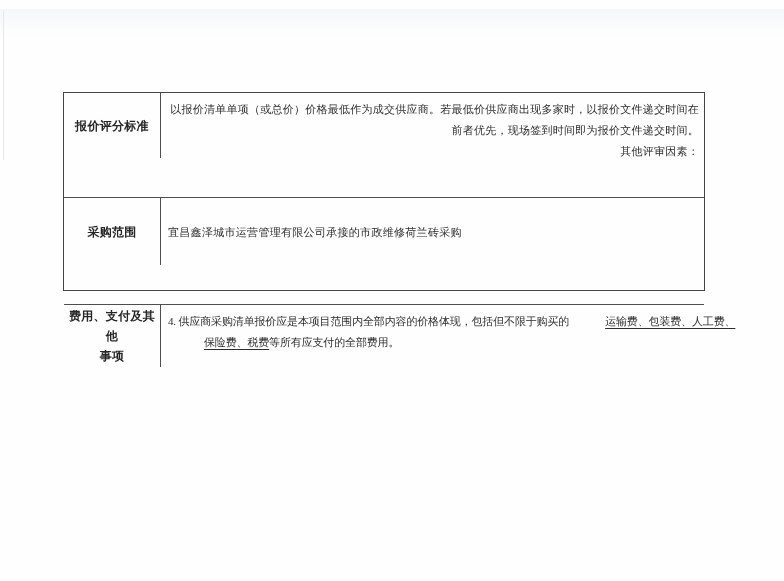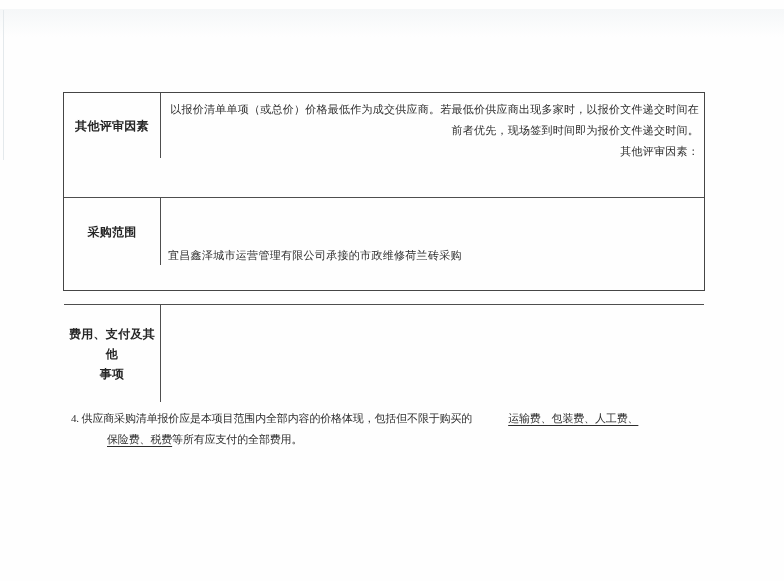--- a/index.html
+++ b/index.html
@@ -43,21 +43,21 @@
     box-sizing: border-box;
     color: #2d2d2d;
   }
   .trow {
     display: flex;
     box-sizing: border-box;
   }
   .trow + .trow { border-top: 1px solid #4e4e4e; margin-top: 39px; }
   .row-1 { height: 65px; }
   .row-2 { height: 68px; }
-  .row-3 { height: 63px; flex-direction: column; }
+  .row-3 { height: 63px; }
   .label-cell {
     width: 97px;
     flex: 0 0 97px;
     border-right: 1px solid #4e4e4e;
     box-sizing: border-box;
     display: flex;
     align-items: center;
     justify-content: center;
     text-align: center;
     font-weight: 700;
@@ -68,21 +68,21 @@
     color: #262626;
   }
   .content-cell {
     flex: 1 1 auto;
     box-sizing: border-box;
     padding: 0 5px 0 7px;
     font-size: 11px;
     color: #2d2d2d;
   }
   .content-top    { padding-top: 6px; text-align: right; }
-  .content-center { display: flex; flex-direction: column; justify-content: flex-end; }
+  .content-center { display: flex; flex-direction: column; justify-content: center; }
   .row-1 .content-cell { letter-spacing: .25px; line-height: 21px; }
   .row-2 .content-cell { letter-spacing: .3px;  line-height: 20px; }
   .row-3 .content-cell { letter-spacing: -.15px; line-height: 20.5px; padding-top: 6px; }
   .tline { white-space: nowrap; }
   .u {
     text-decoration: underline;
     text-underline-offset: 2.5px;
     text-decoration-thickness: 1px;
     padding-left: 36px;
   }
@@ -91,21 +91,21 @@
 <body>
 
 <div class="page">
 
   <div class="scan-top-band"></div>
   <div class="scan-left-edge"></div>
 
   <div class="doc-table">
 
     <div class="trow row-1">
-      <div class="label-cell">其他评审因素</div>
+      <div class="label-cell">报价评分标准</div>
       <div class="content-cell content-top">
           <div class="tline"><span>以报价清单单项（或总价）价格最低作为成交供应商。若最低价供应商出现多家时，以报价文件递交时间在</span></div>
           <div class="tline"><span>前者优先，现场签到时间即为报价文件递交时间。</span></div>
           <div class="tline"><span>其他评审因素：</span></div>
         </div>
     </div>
 
     <div class="trow row-2">
       <div class="label-cell">采购范围</div>
       <div class="content-cell content-center">

